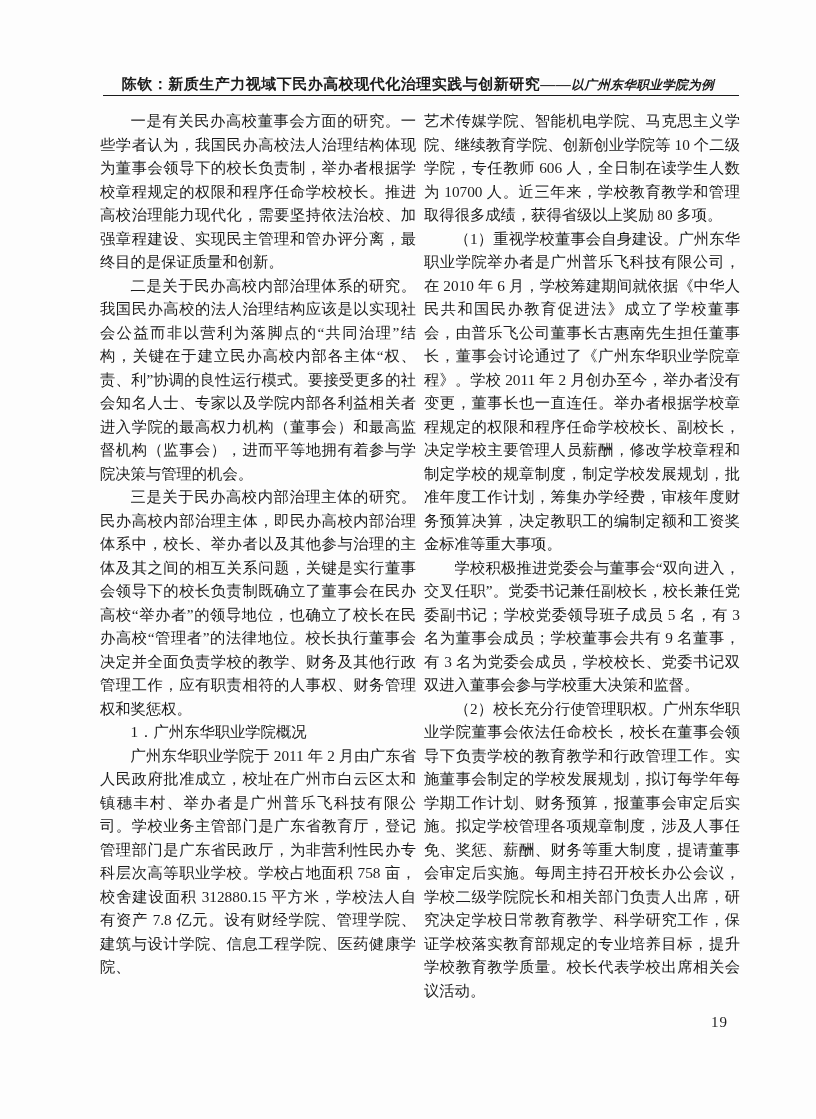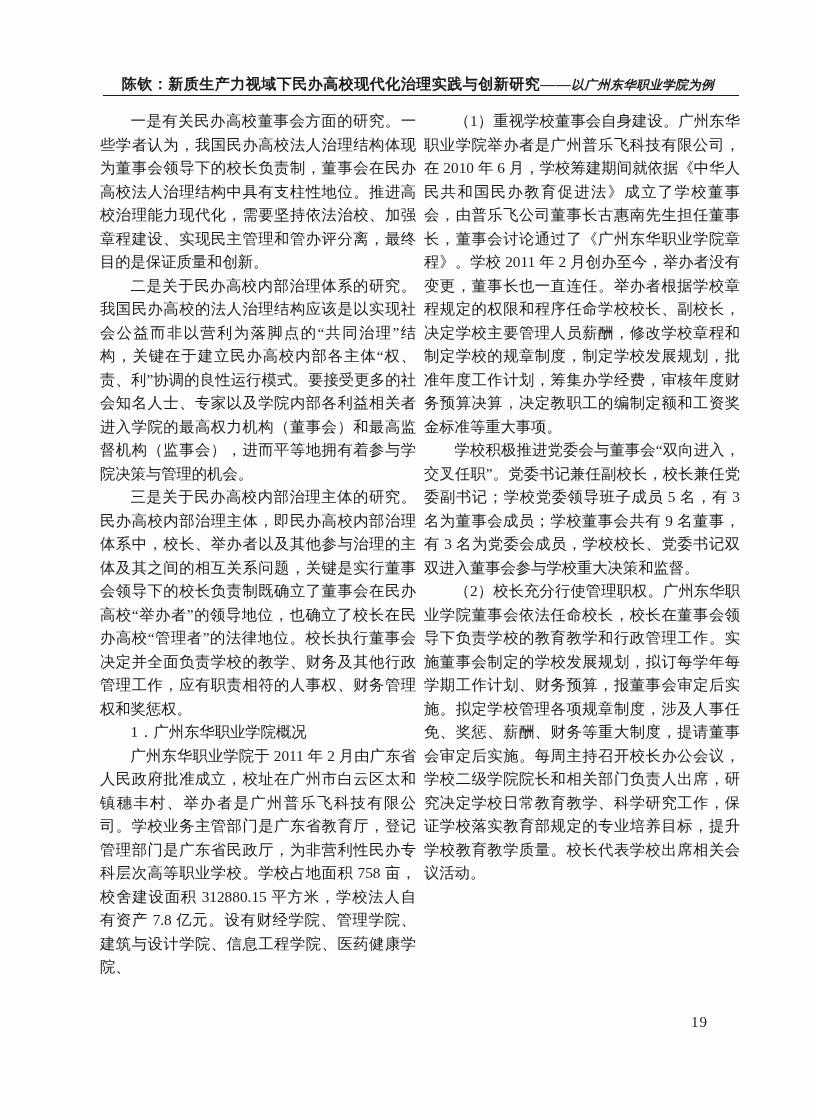--- a/index.html
+++ b/index.html
@@ -77,47 +77,48 @@
     font-weight: bold;
     font-family: "Liberation Sans", sans-serif;
     font-size: 15.1px;
     margin-top: 12px;
     margin-bottom: 3px;
   }
   
   .page-number {
     position: absolute;
     top: 1014px;
-    left: 644px;
+    left: 664px;
     width: 64px;
     text-align: right;
     font-size: 15px;
     letter-spacing: 1px;
   }
 </style>
 </head>
 <body>
 
 <div class="page">
 
   <div class="running-title">
     <span class="rt-main">陈钦：新质生产力视域下民办高校现代化治理实践与创新研究——</span><span class="rt-sub">以广州东华职业学院为例</span>
   </div>
 
   <div class="head-rule"></div>
 
   <div class="columns">
     <section class="column" id="col-left">
-        <p class="block paragraph">一是有关民办高校董事会方面的研究。一些学者认为，我国民办高校法人治理结构体现为董事会领导下的校长负责制，董事会在民办高校法人治理结构中具有支柱性地位。推进高校治理能力现代化，需要坚持依法治校、加强章程建设、实现民主管理和管办评分离，最终目的是保证质量和创新。</p>
+        <p class="block paragraph">一是有关民办高校董事会方面的研究。一些学者认为，我国民办高校法人治理结构体现为董事会领导下的校长负责制，举办者根据学校章程规定的权限和程序任命学校校长。推进高校治理能力现代化，需要坚持依法治校、加强章程建设、实现民主管理和管办评分离，最终目的是保证质量和创新。</p>
         <p class="block paragraph">二是关于民办高校内部治理体系的研究。我国民办高校的法人治理结构应该是以实现社会公益而非以营利为落脚点的“共同治理”结构，关键在于建立民办高校内部各主体“权、责、利”协调的良性运行模式。要接受更多的社会知名人士、专家以及学院内部各利益相关者进入学院的最高权力机构（董事会）和最高监督机构（监事会），进而平等地拥有着参与学院决策与管理的机会。</p>
         <p class="block paragraph">三是关于民办高校内部治理主体的研究。民办高校内部治理主体，即民办高校内部治理体系中，校长、举办者以及其他参与治理的主体及其之间的相互关系问题，关键是实行董事会领导下的校长负责制既确立了董事会在民办高校“举办者”的领导地位，也确立了校长在民办高校“管理者”的法律地位。校长执行董事会决定并全面负责学校的教学、财务及其他行政管理工作，应有职责相符的人事权、财务管理权和奖惩权。</p>
         <p class="block item">1．广州东华职业学院概况</p>
         <p class="block paragraph">广州东华职业学院于 2011 年 2 月由广东省人民政府批准成立，校址在广州市白云区太和镇穗丰村、举办者是广州普乐飞科技有限公司。学校业务主管部门是广东省教育厅，登记管理部门是广东省民政厅，为非营利性民办专科层次高等职业学校。学校占地面积 758 亩，校舍建设面积 312880.15 平方米，学校法人自有资产 7.8 亿元。设有财经学院、管理学院、建筑与设计学院、信息工程学院、医药健康学院、</p>
       </section>
     <section class="column" id="col-right">
+        <p class="block continuation">艺术传媒学院、智能机电学院、马克思主义学院、继续教育学院、创新创业学院等 10 个二级学院，专任教师 606 人，全日制在读学生人数为 10700 人。近三年来，学校教育教学和管理取得很多成绩，获得省级以上奖励 80 多项。</p>
         <p class="block paragraph">（1）重视学校董事会自身建设。广州东华职业学院举办者是广州普乐飞科技有限公司，在 2010 年 6 月，学校筹建期间就依据《中华人民共和国民办教育促进法》成立了学校董事会，由普乐飞公司董事长古惠南先生担任董事长，董事会讨论通过了《广州东华职业学院章程》。学校 2011 年 2 月创办至今，举办者没有变更，董事长也一直连任。举办者根据学校章程规定的权限和程序任命学校校长、副校长，决定学校主要管理人员薪酬，修改学校章程和制定学校的规章制度，制定学校发展规划，批准年度工作计划，筹集办学经费，审核年度财务预算决算，决定教职工的编制定额和工资奖金标准等重大事项。</p>
         <p class="block paragraph">学校积极推进党委会与董事会“双向进入，交叉任职”。党委书记兼任副校长，校长兼任党委副书记；学校党委领导班子成员 5 名，有 3 名为董事会成员；学校董事会共有 9 名董事，有 3 名为党委会成员，学校校长、党委书记双双进入董事会参与学校重大决策和监督。</p>
         <p class="block paragraph">（2）校长充分行使管理职权。广州东华职业学院董事会依法任命校长，校长在董事会领导下负责学校的教育教学和行政管理工作。实施董事会制定的学校发展规划，拟订每学年每学期工作计划、财务预算，报董事会审定后实施。拟定学校管理各项规章制度，涉及人事任免、奖惩、薪酬、财务等重大制度，提请董事会审定后实施。每周主持召开校长办公会议，学校二级学院院长和相关部门负责人出席，研究决定学校日常教育教学、科学研究工作，保证学校落实教育部规定的专业培养目标，提升学校教育教学质量。校长代表学校出席相关会议活动。</p>
       </section>
   </div>
 
   <div class="page-number">19</div>
 
 </div>
 

